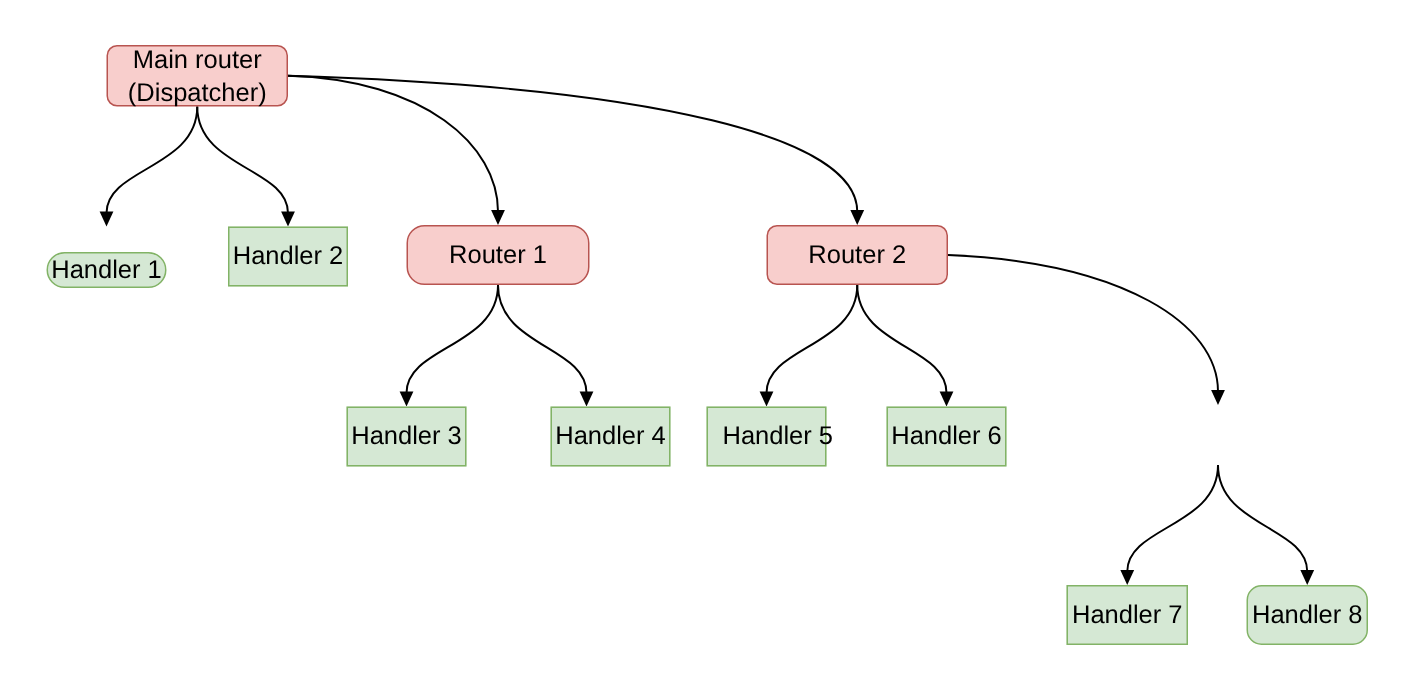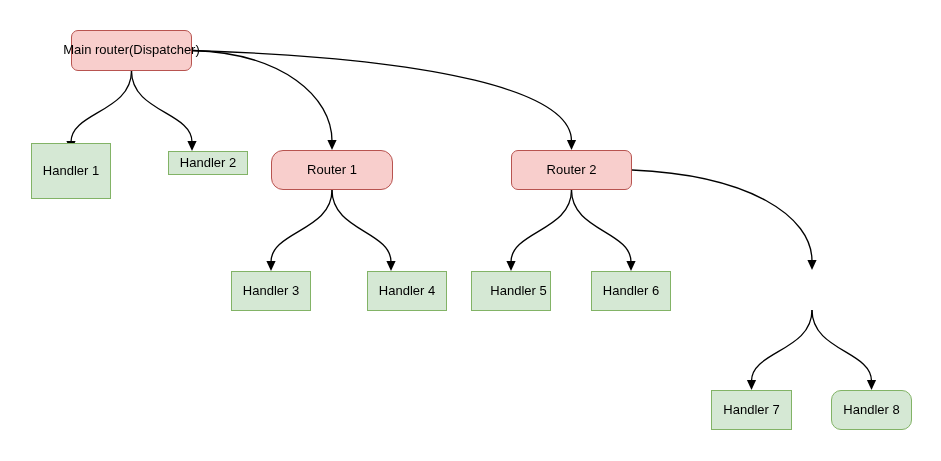--- a/index.html
+++ b/index.html
@@ -28,42 +28,42 @@
     stroke-width: 1.3;
   }
   .arrowhead {
     fill: #000000;
     stroke: none;
   }
   .node {
     position: absolute;
     box-sizing: border-box;
     display: flex;
-    flex-direction: row;
+    flex-direction: column;
     align-items: center;
     justify-content: center;
-    font-size: 13px;
+    font-size: 17px;
     line-height: 1.25;
     color: #000000;
     text-align: center;
     white-space: nowrap;
   }
   .router {
     background: #f8cecc;
     border: 1px solid #b85450;
     border-radius: 7px;
   }
   .handler {
     background: #d5e8d4;
     border: 1px solid #82b366;
   }
   
   #n-main { left: 71px;  top: 30px;  width: 121px; height: 41px; }
-  #n-h1   { left: 31px;  top: 143px; width: 80px;  height: 56px; }
-  #n-h2   { left: 168px; top: 151px; width: 80px;  height: 24px; }
+  #n-h1   { left: 31px;  top: 168px; width: 80px;  height: 24px; border-radius: 15px; }
+  #n-h2   { left: 152px; top: 151px; width: 80px;  height: 40px; }
   #n-r1   { left: 271px; top: 150px; width: 122px; height: 40px; border-radius: 12px; }
   #n-r2   { left: 511px; top: 150px; width: 121px; height: 40px; }
   #n-h3   { left: 231px; top: 271px; width: 80px;  height: 40px; }
   #n-h4   { left: 351px; top: 271px; width: 80px;  height: 40px; margin-left: 16px; }
   #n-h5   { left: 471px; top: 271px; width: 80px;  height: 40px; padding-left: 15px; }
   #n-h6   { left: 591px; top: 271px; width: 80px;  height: 40px; }
   #n-r3   { left: 752px; top: 270px; width: 120px; height: 40px; }
   #n-h7   { left: 711px; top: 390px; width: 81px;  height: 40px; }
   #n-h8   { left: 831px; top: 390px; width: 81px;  height: 40px; border-radius: 10px; }
 </style>

